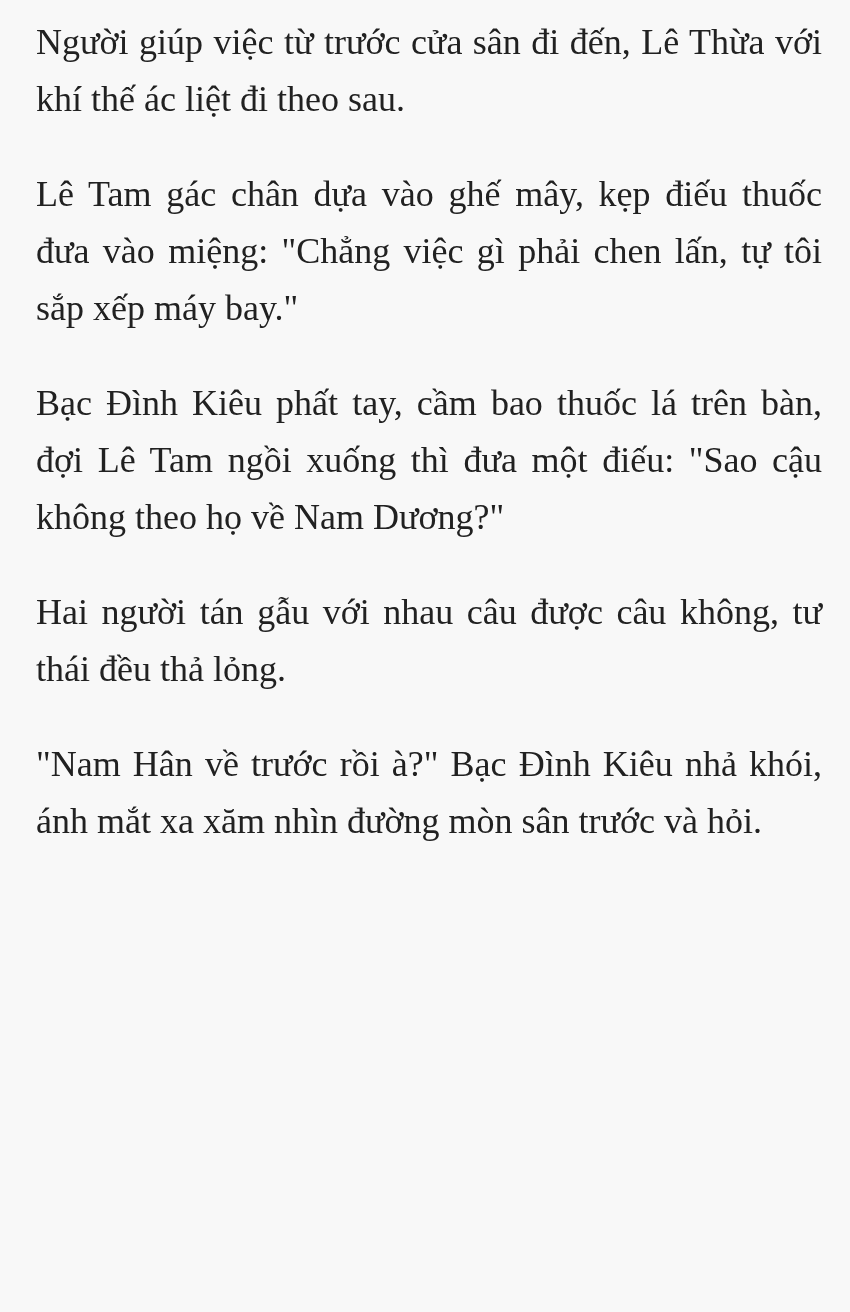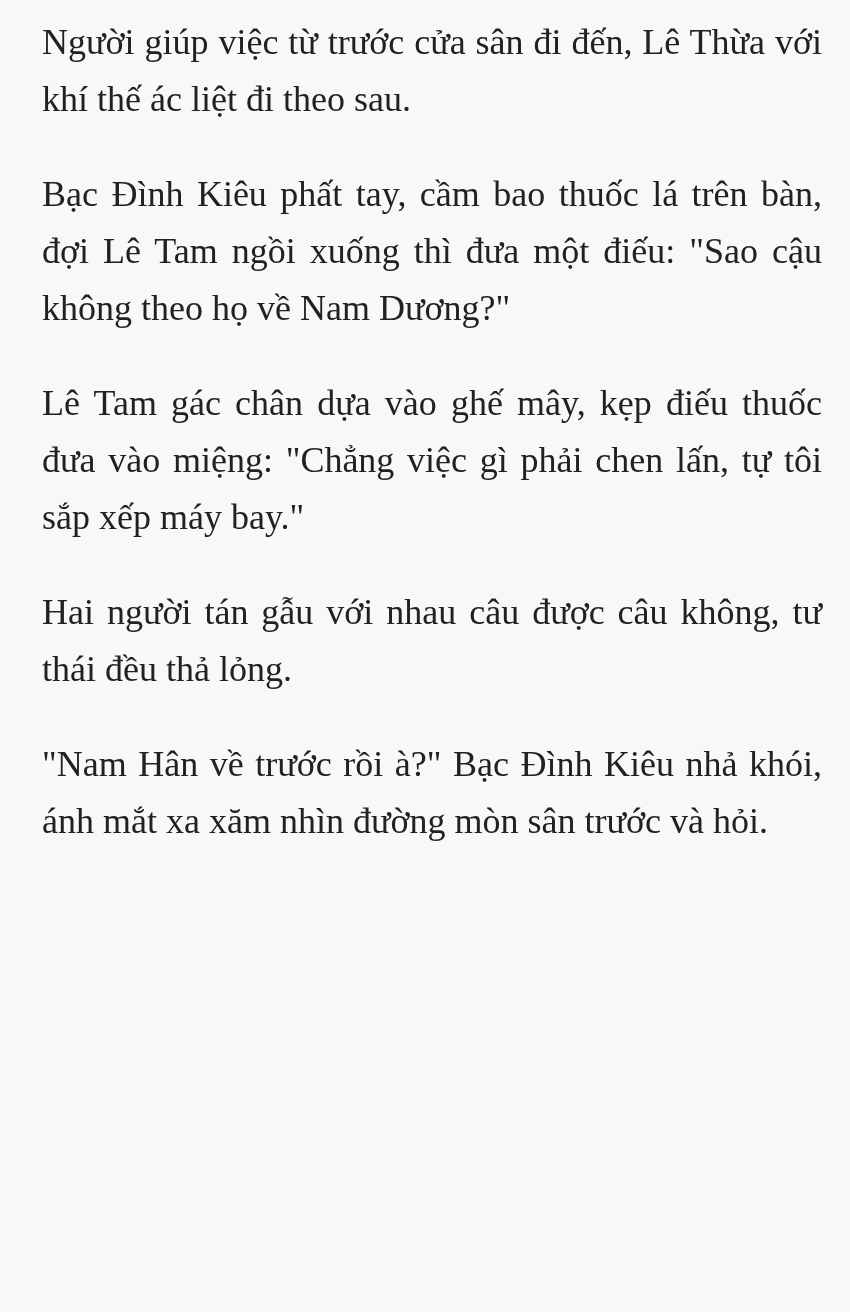--- a/index.html
+++ b/index.html
@@ -19,28 +19,28 @@
       padding: 14px 28px 20px 28px;
       background: var(--bg, #f8f8f8);
       color: var(--fg, #212121);
       font-family: "Liberation Serif", "DejaVu Serif", serif;
       font-size: 36px;
       line-height: 57px;
       text-align: justify;
       text-justify: inter-word;
     }
     .reader-page p {
-      margin: 0 0 38px 14px;
+      margin: 0 0 38px 8px;
     }
     .reader-page p:last-child {
       margin-bottom: 0;
     }
   </style>
 </head>
 <body>
 
 <main class="reader-page">
   <p>Người giúp việc từ trước cửa sân đi đến, Lê Thừa với khí thế ác liệt đi theo sau.</p>
+  <p>Lê Tam gác chân dựa vào ghế mây, kẹp điếu thuốc đưa vào miệng: "Chẳng việc gì phải chen lấn, tự tôi sắp xếp máy bay."</p>
   <p>Bạc Đình Kiêu phất tay, cầm bao thuốc lá trên bàn, đợi Lê Tam ngồi xuống thì đưa một điếu: "Sao cậu không theo họ về Nam Dương?"</p>
-  <p>Lê Tam gác chân dựa vào ghế mây, kẹp điếu thuốc đưa vào miệng: "Chẳng việc gì phải chen lấn, tự tôi sắp xếp máy bay."</p>
   <p>Hai người tán gẫu với nhau câu được câu không, tư thái đều thả lỏng.</p>
   <p>"Nam Hân về trước rồi à?" Bạc Đình Kiêu nhả khói, ánh mắt xa xăm nhìn đường mòn sân trước và hỏi.</p>
 </main>
 
 </body></html>

